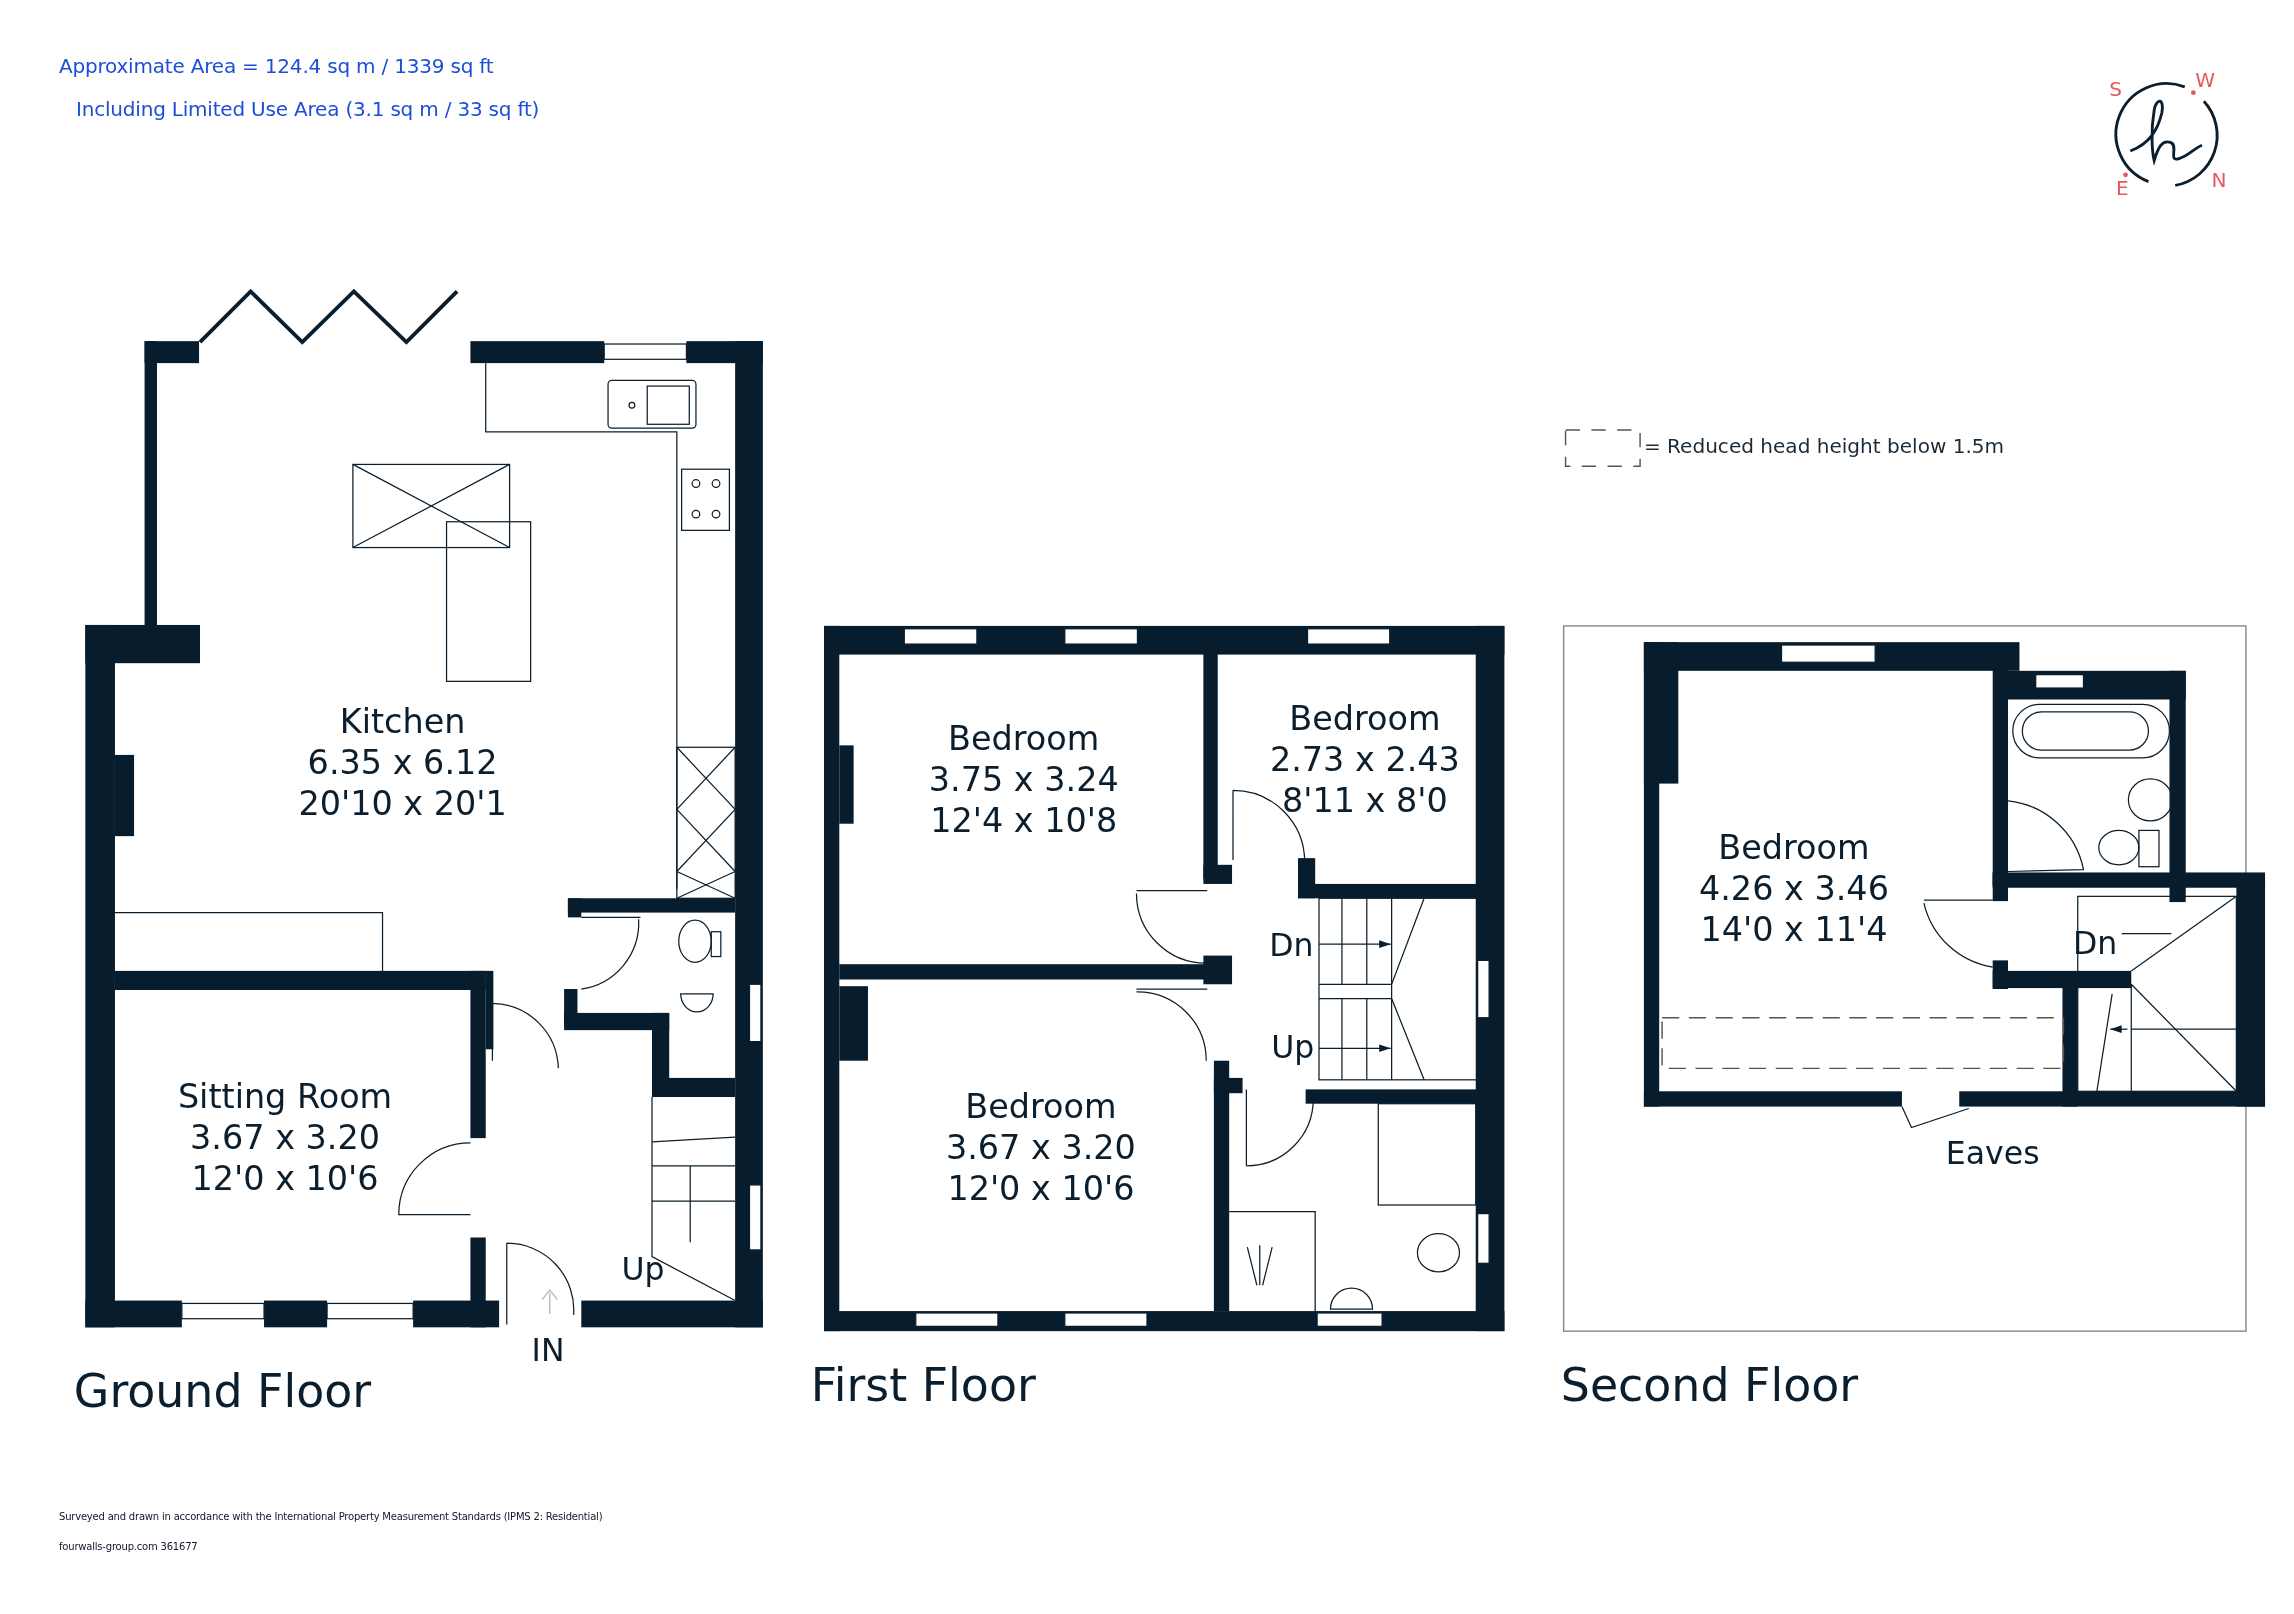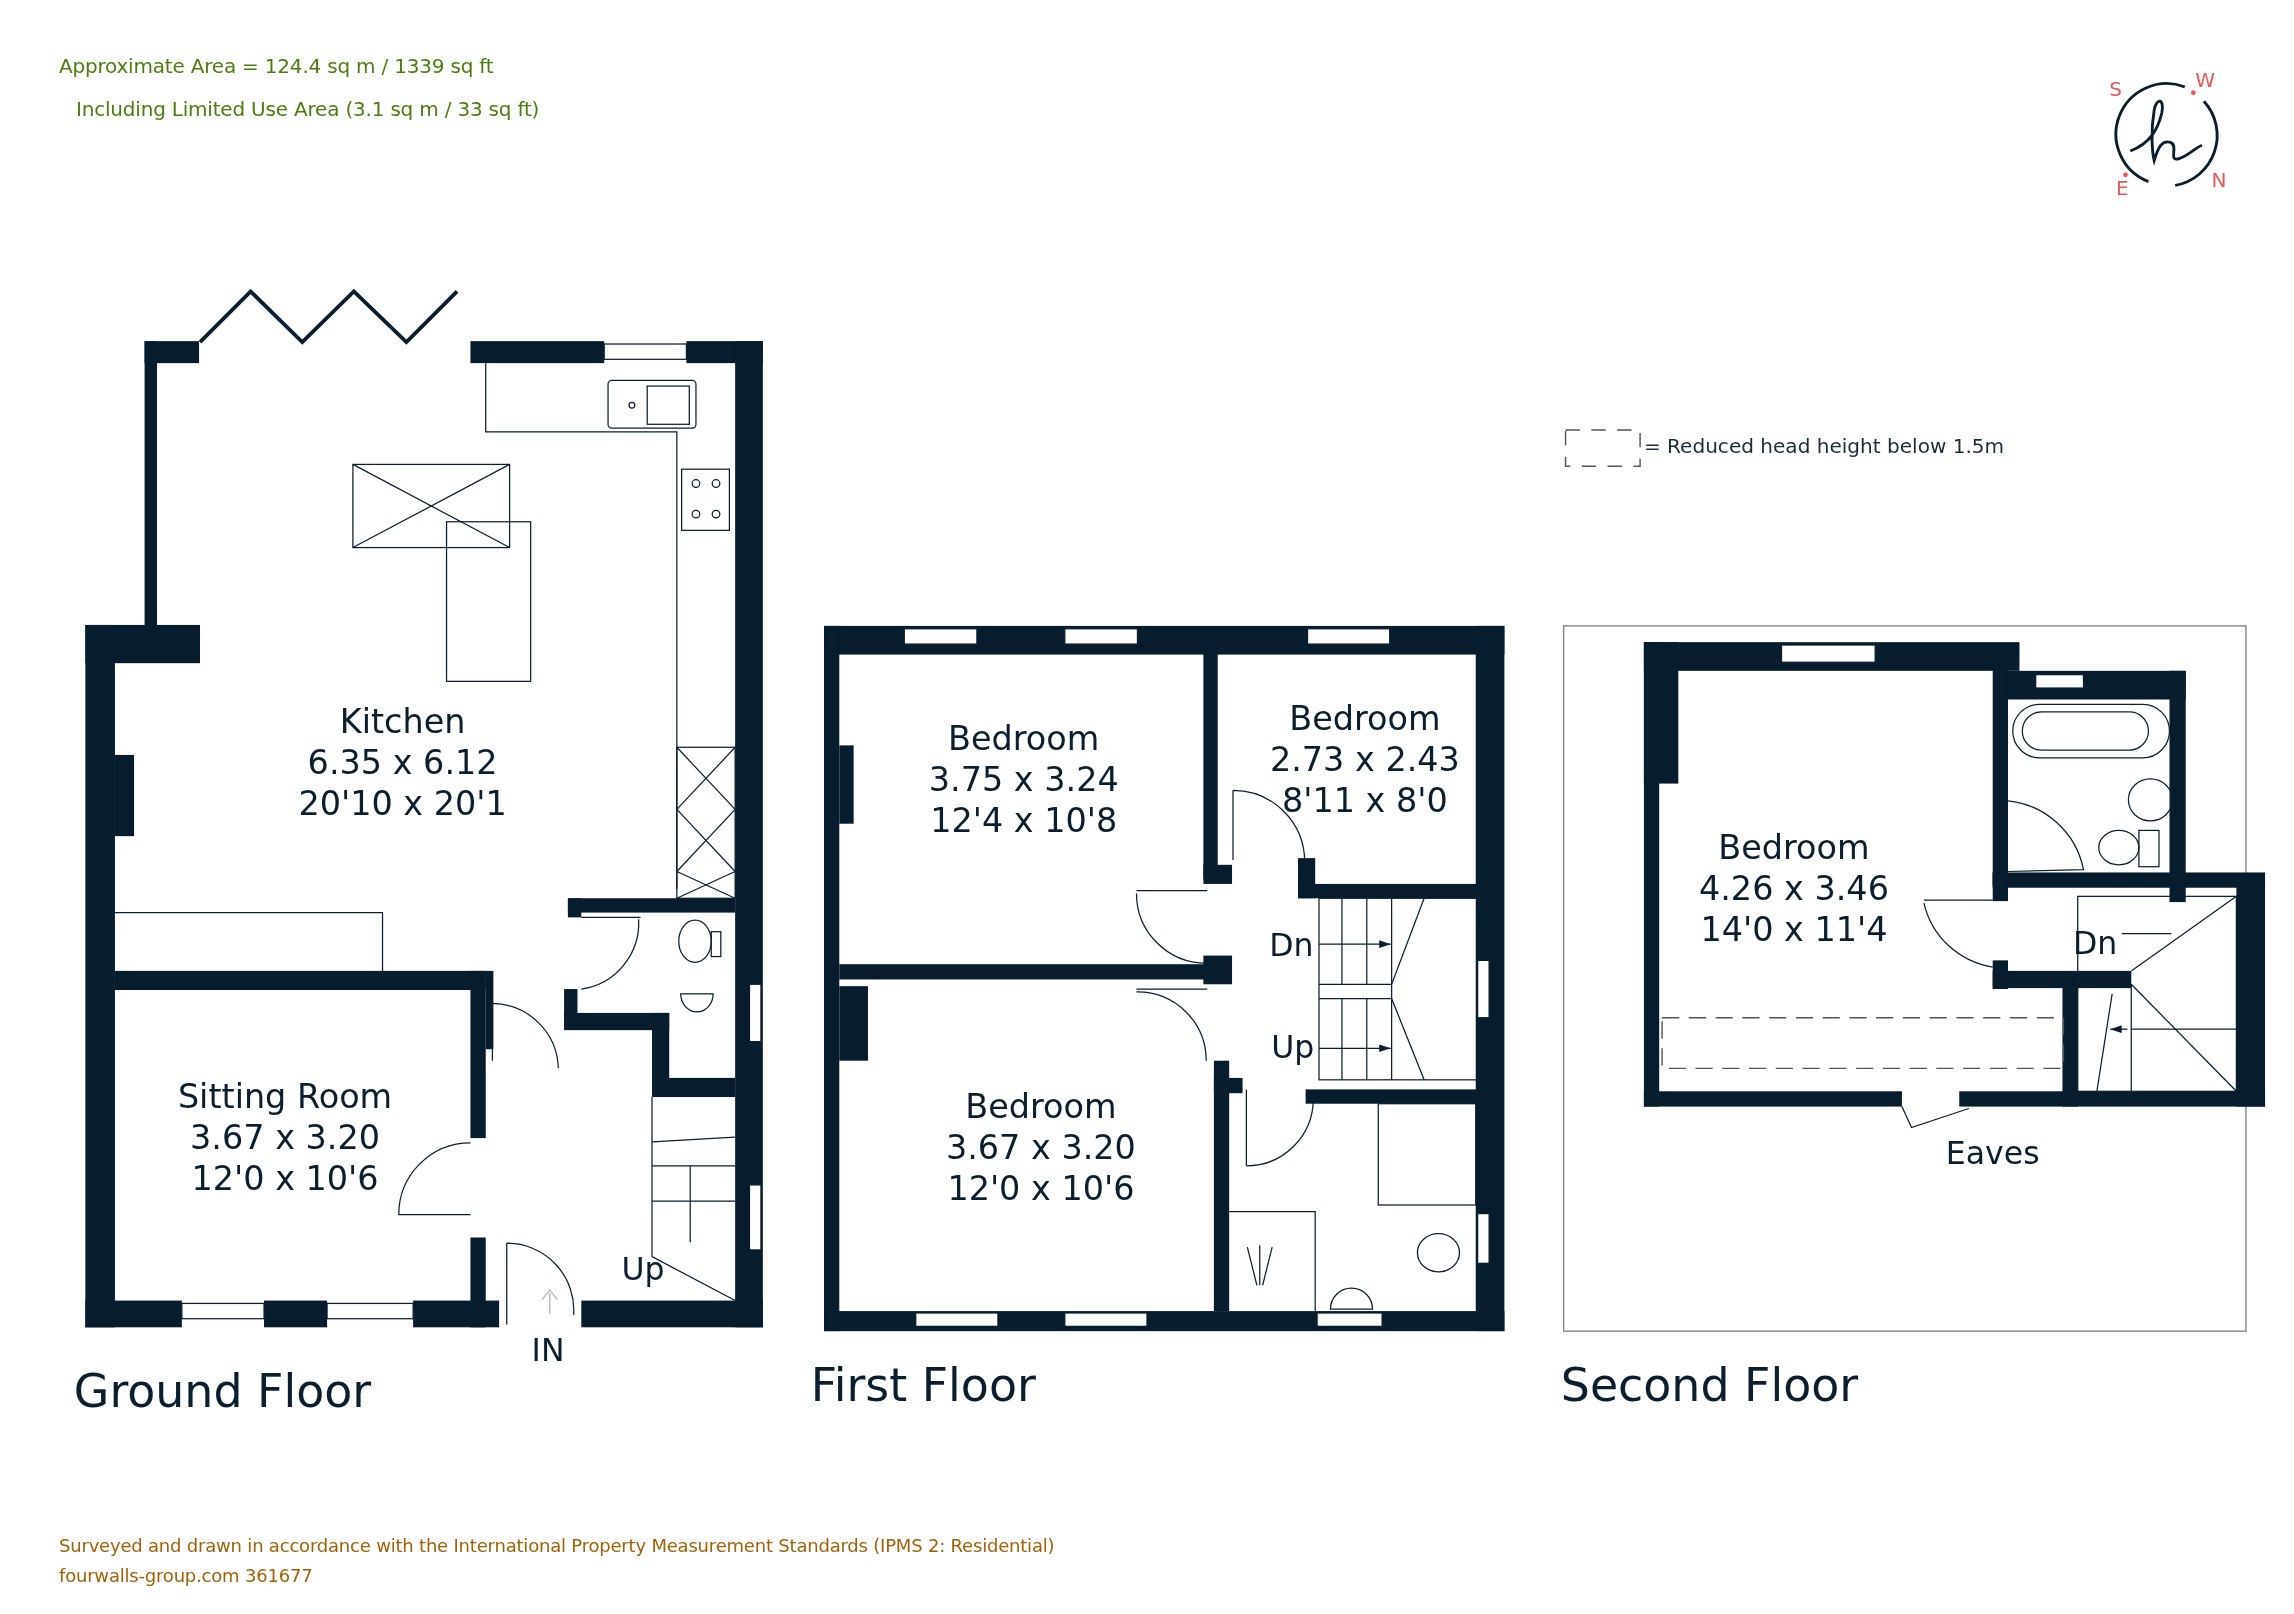--- a/index.html
+++ b/index.html
@@ -1,19 +1,19 @@
 <!DOCTYPE html>
 <html><head>
 <meta charset="utf-8">
 <style>
   html, body { margin: 0; padding: 0; background: #ffffff; }
   body { width: 2294px; height: 1614px; position: relative; overflow: hidden;
          font-family: "DejaVu Sans", sans-serif; color: #0b1e2d; }
-  .hdr { position: absolute; left: 59px; font-size: 20px; color: #4d7c0f; letter-spacing: -0.2px; }
-  .ftr { position: absolute; left: 59px; font-size: 18px; color: #a16207; letter-spacing: -0.2px; margin-top: 24px; }
+  .hdr { position: absolute; left: 59px; font-size: 20px; color: #1d4ed8; letter-spacing: -0.2px; }
+  .ftr { position: absolute; left: 59px; font-size: 10px; color: #0f172a; letter-spacing: -0.2px; }
   svg#plan { position: absolute; left: 0; top: 0; }
   .wall { fill: #071d2e; }
   .thin { fill: none; stroke: #0b1e2d; stroke-width: 1.3; }
   .thinw { fill: #fff; stroke: #0b1e2d; stroke-width: 1.3; }
   .dash { fill: none; stroke: #555; stroke-width: 1.5; stroke-dasharray: 18 10; }
   .room-label { font-family: "DejaVu Sans", sans-serif; font-size: 35px; fill: #0b1e2d; text-anchor: middle; }
   .small-label { font-family: "DejaVu Sans", sans-serif; font-size: 33px; fill: #0b1e2d; }
   .floor-title { font-family: "DejaVu Sans", sans-serif; font-size: 48px; fill: #0b1e2d; }
   .legend-text { font-family: "DejaVu Sans", sans-serif; font-size: 21px; fill: #1b2a36; }
   .compass-letter { font-family: "DejaVu Sans", sans-serif; font-size: 21px; fill: #e8585a; }

